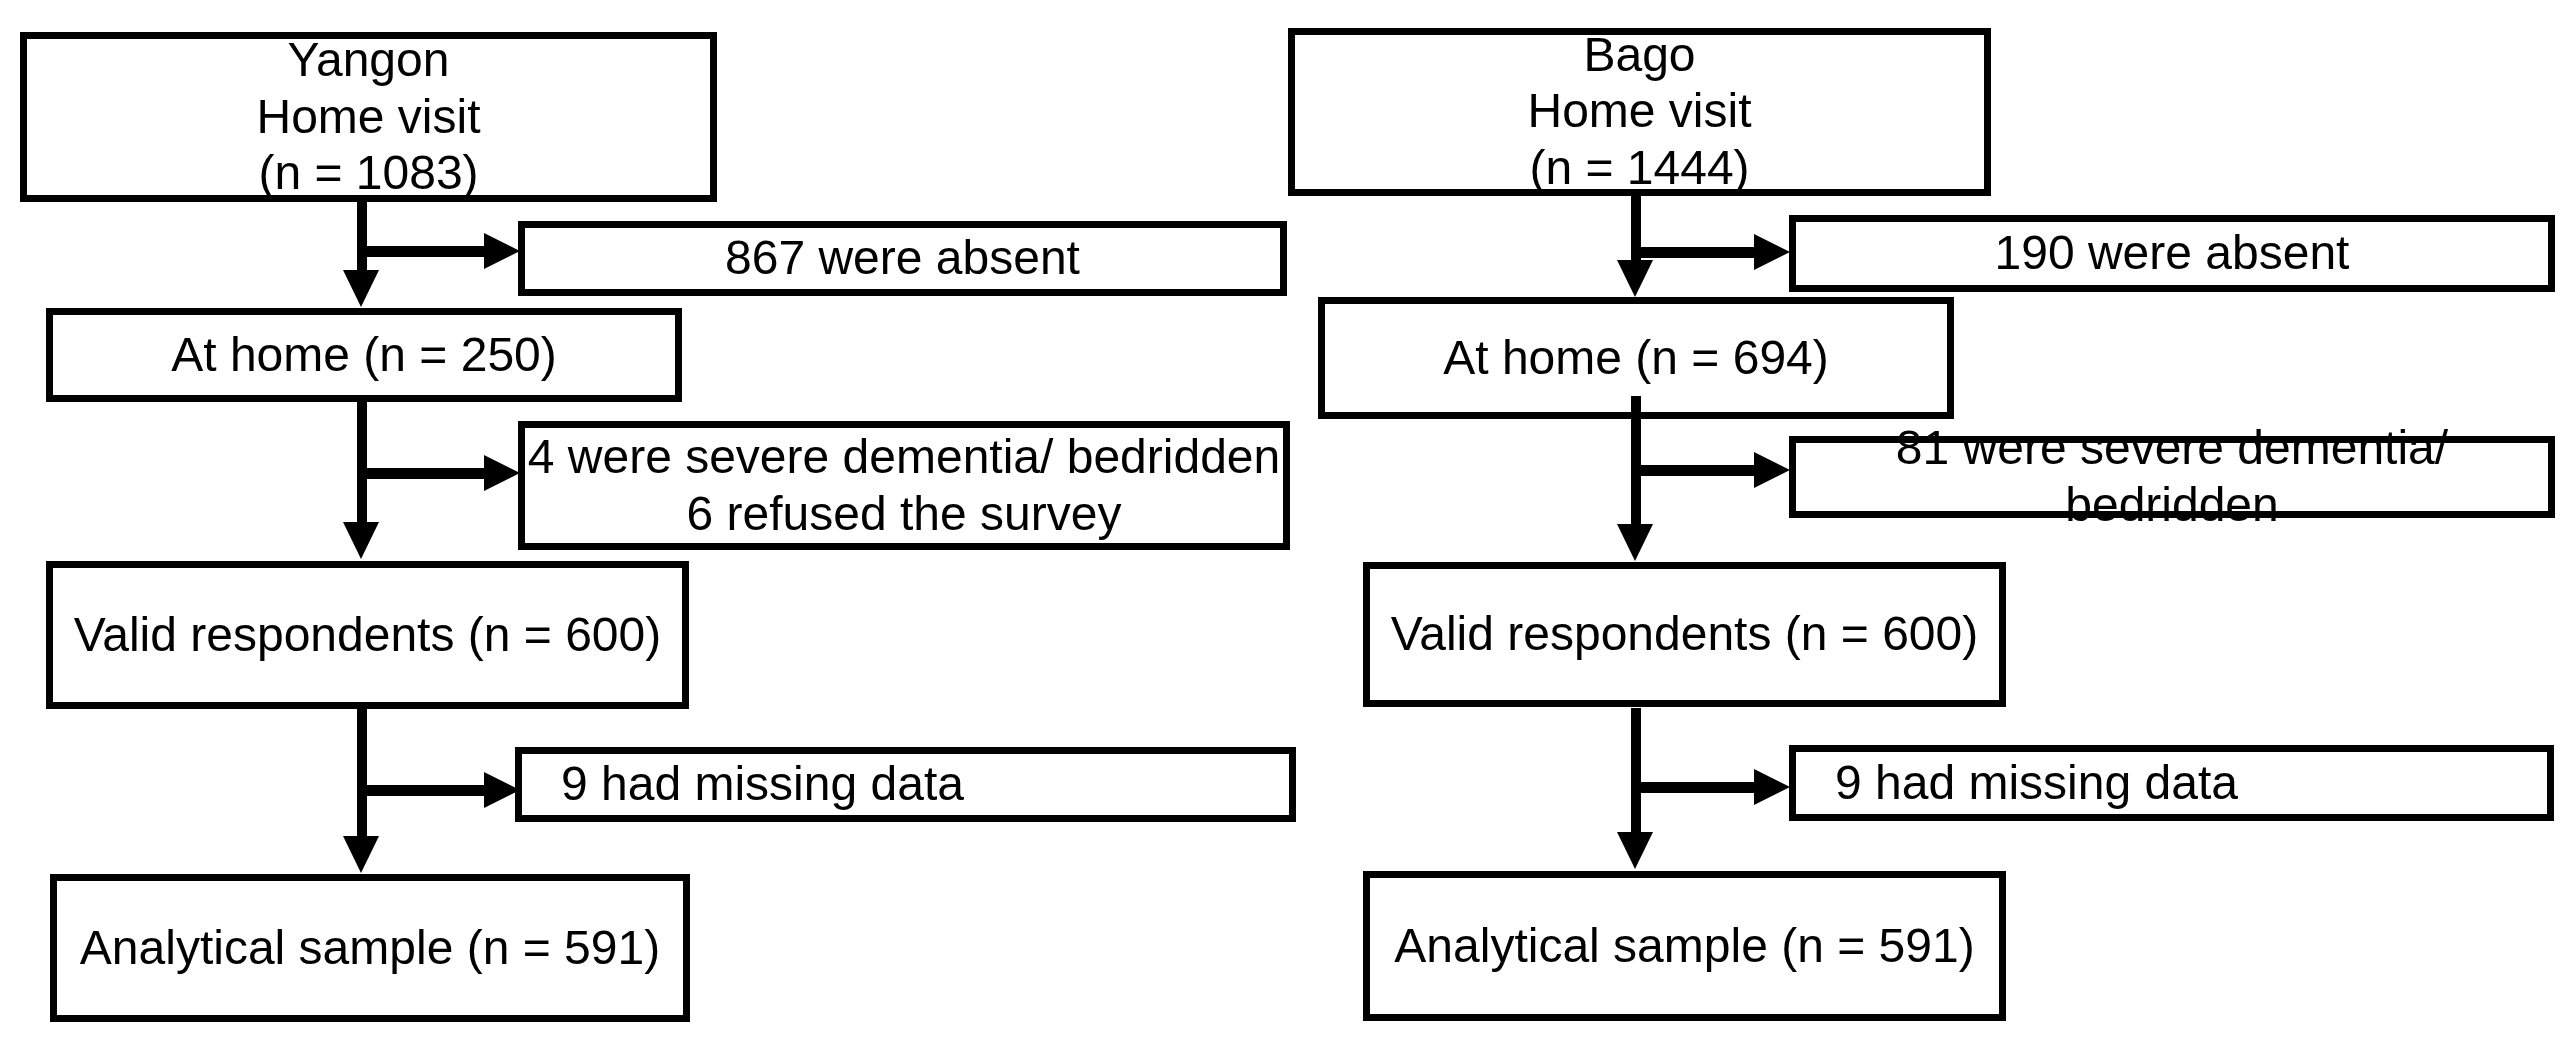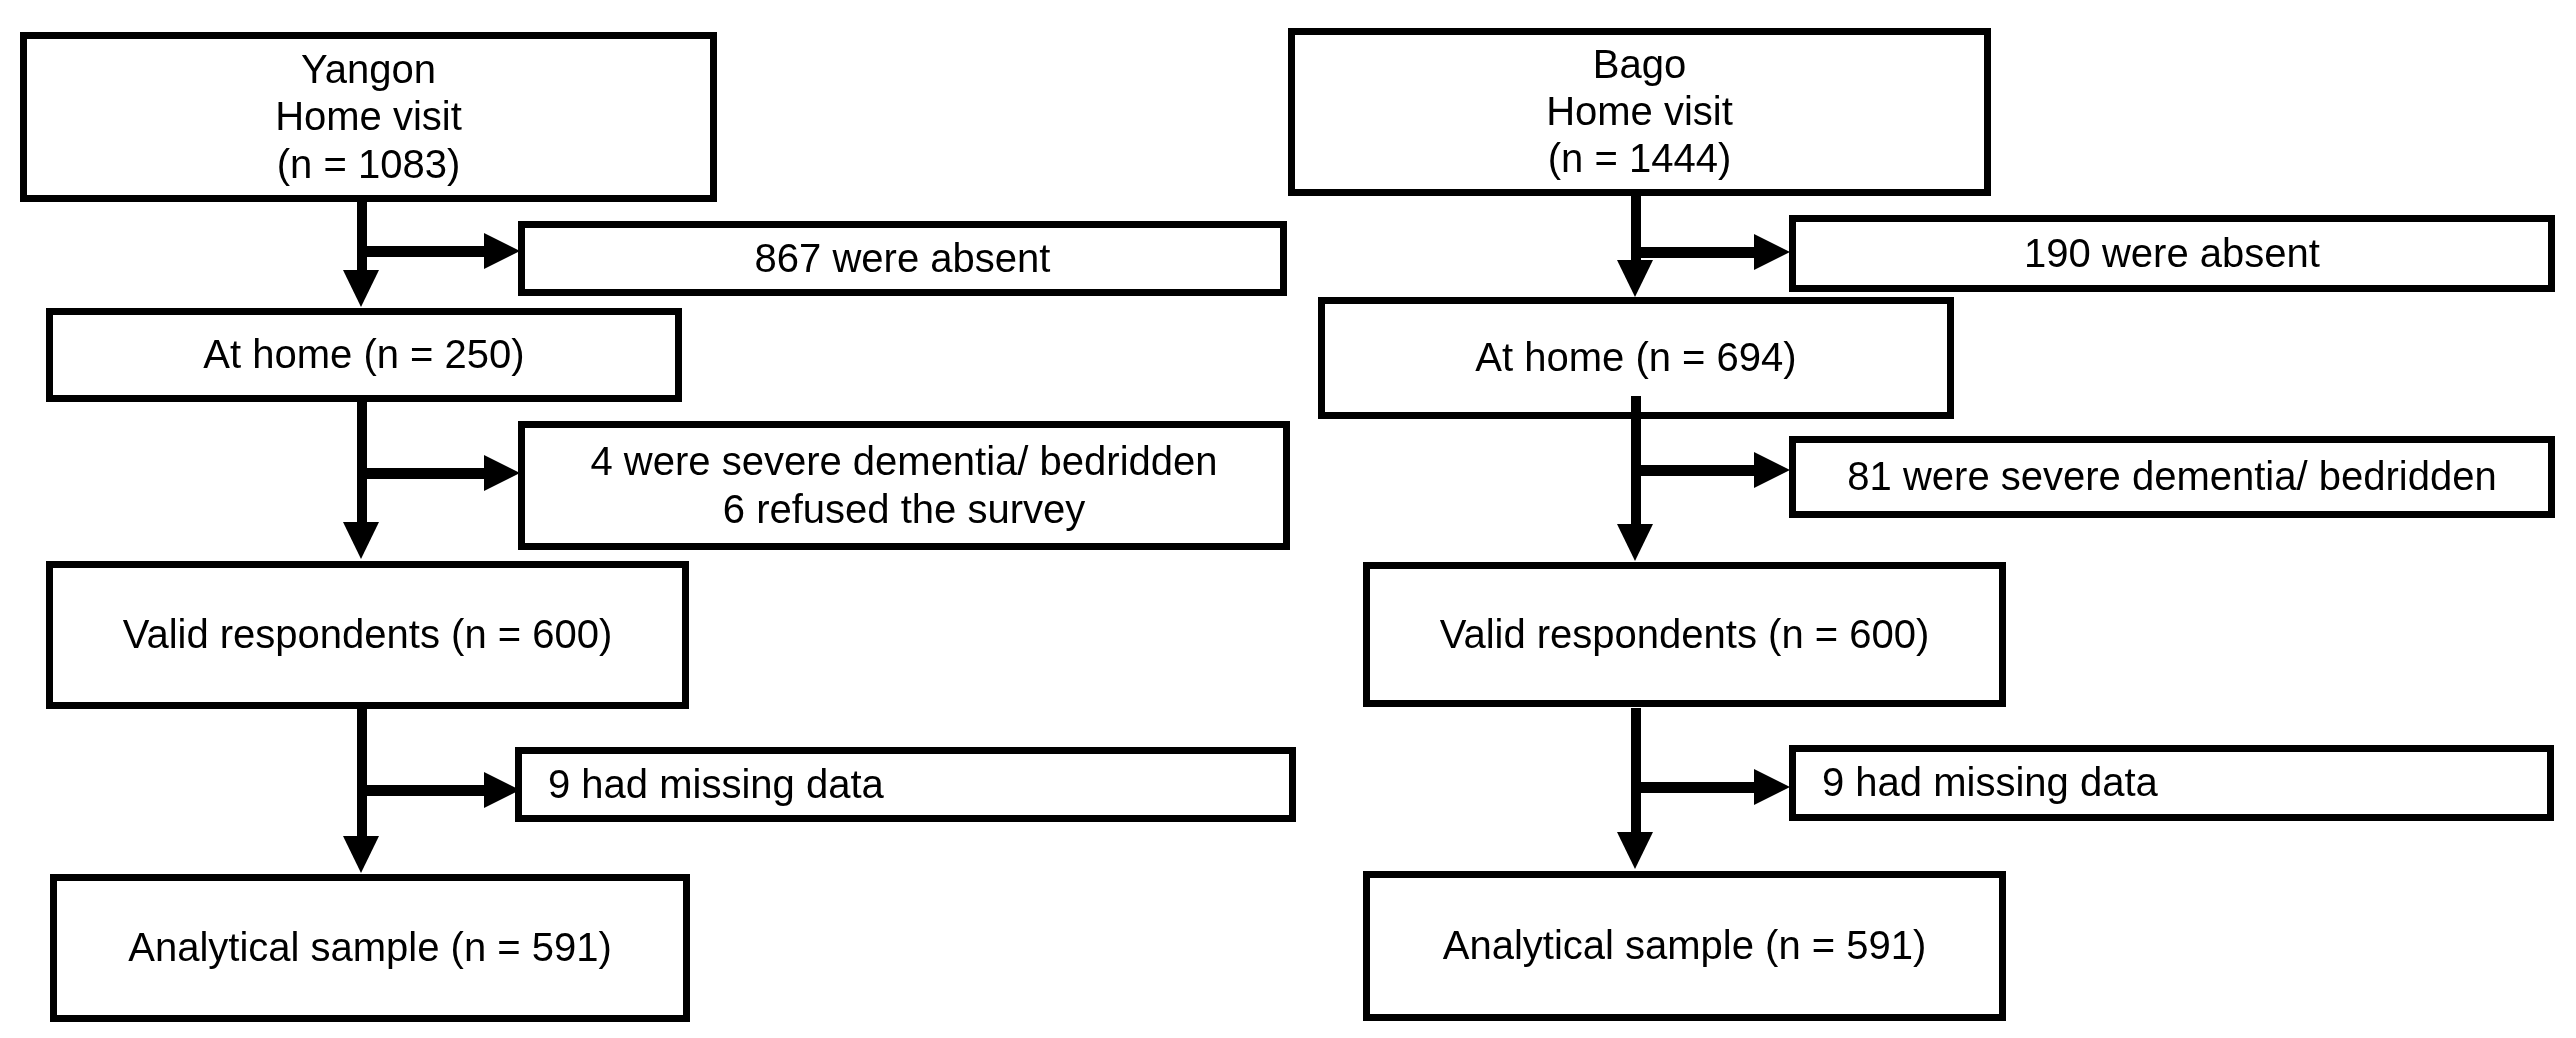--- a/index.html
+++ b/index.html
@@ -16,32 +16,32 @@
     color: #000000;
     overflow: hidden;
   }
   .box {
     position: absolute;
     box-sizing: border-box;
     border: 7.4px solid #000000;
     background: #ffffff;
     display: flex;
     align-items: center;
-    font-size: 40px;
+    font-size: 48px;
     line-height: 1.18;
     white-space: pre-line;
   }
   .center {
     justify-content: center;
     text-align: center;
   }
   .left-text {
     justify-content: flex-start;
     text-align: left;
-    padding-left: 26px;
+    padding-left: 39px;
   }
   .vline {
     position: absolute;
     width: 9.8px;
     background: #000000;
   }
   .hline {
     position: absolute;
     height: 11px;
     background: #000000;

